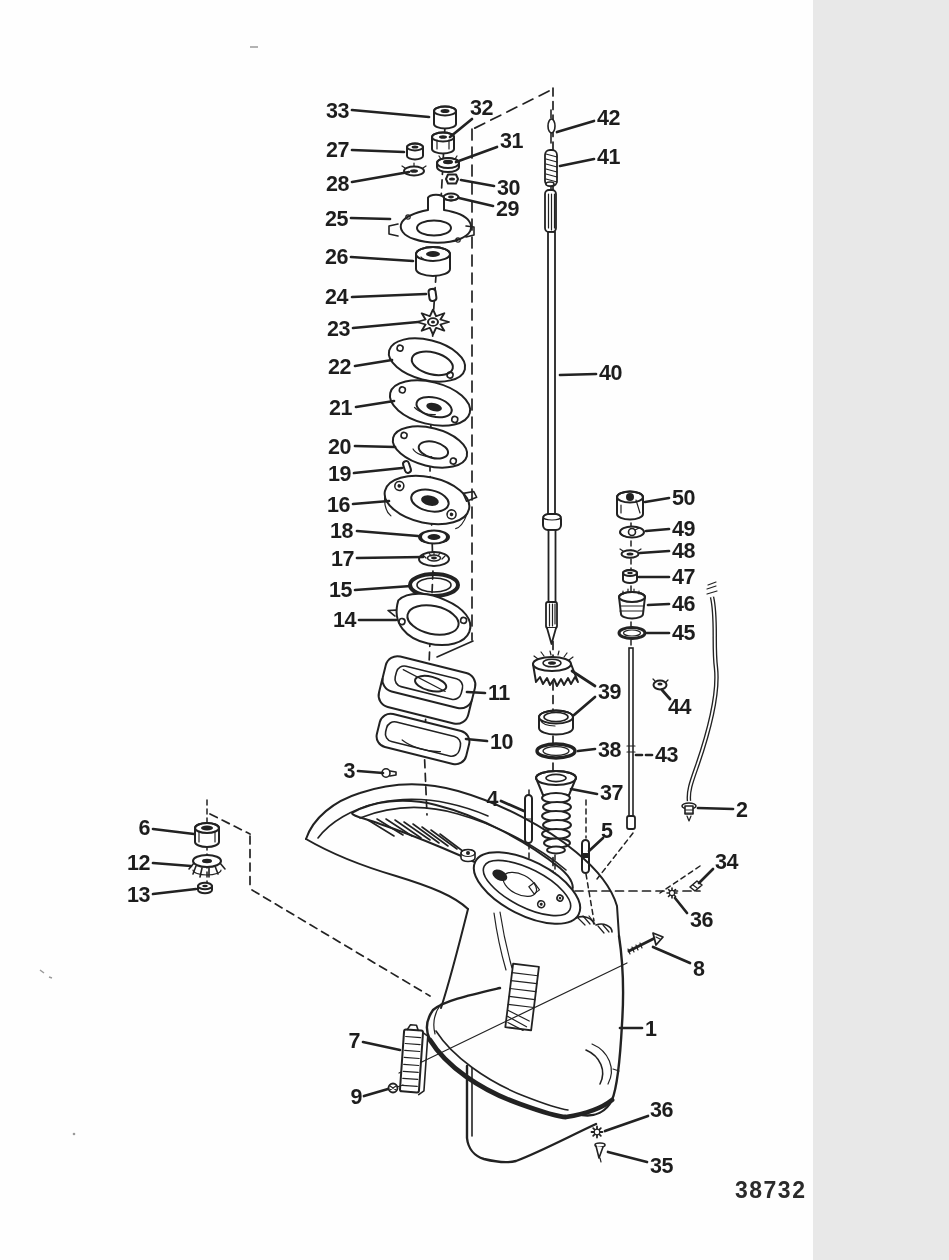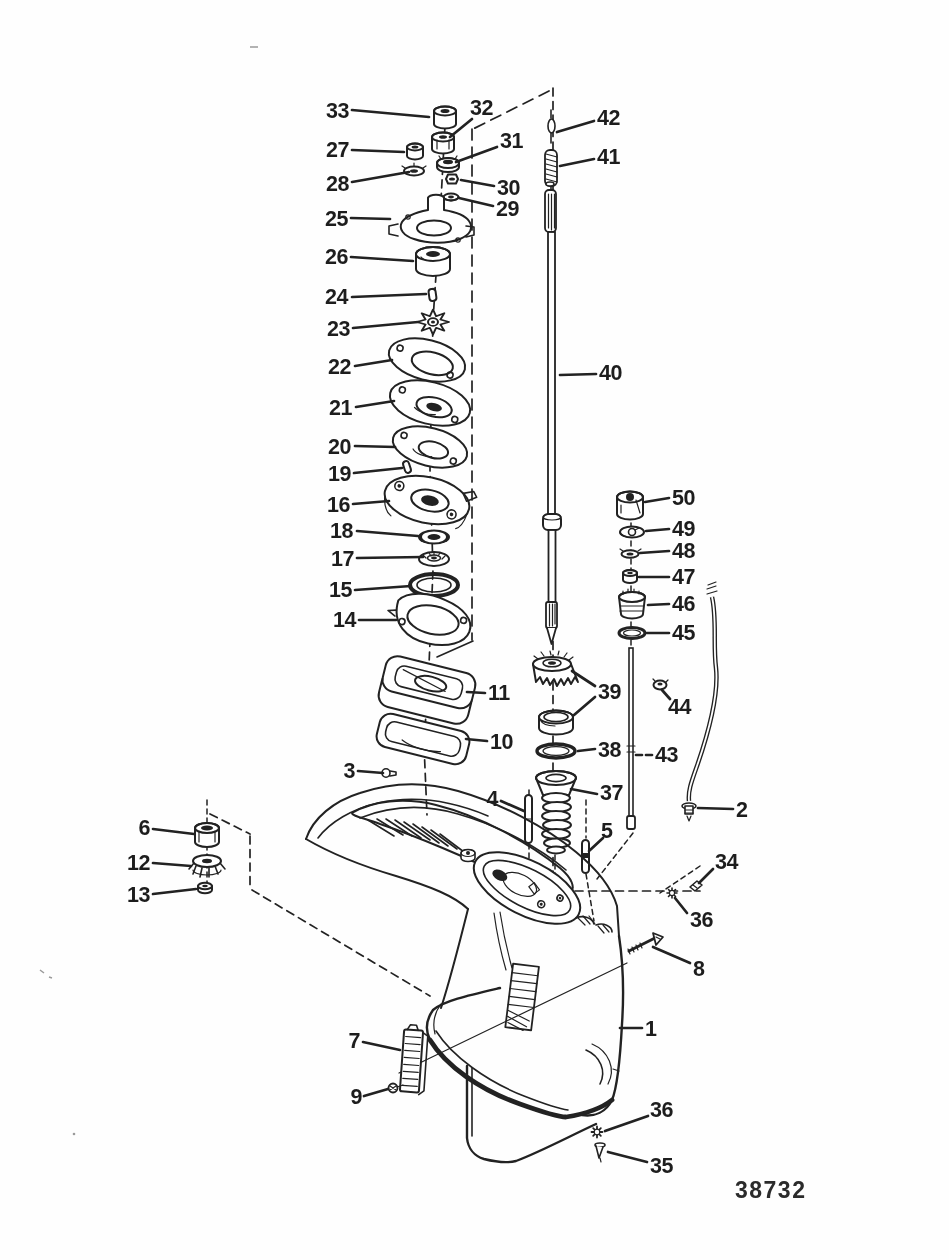--- a/index.html
+++ b/index.html
@@ -1,16 +1,16 @@
 <!DOCTYPE html>
 <html><head>
 <meta charset="utf-8">
 <style>
   html,body{margin:0;padding:0;background:#e8e8e8;}
-  .page{position:relative;width:949px;height:1260px;background:#fefefe;overflow:hidden;
+  .page{position:relative;width:813px;height:1260px;background:#fefefe;overflow:hidden;
         font-family:"Liberation Sans",sans-serif;}
   svg{position:absolute;left:0;top:0;}
   .ln {fill:none;stroke:#222;stroke-width:2;stroke-linecap:round;stroke-linejoin:round}
   .fw {fill:#ffffff}
   .fi {fill:#222;stroke:none}
   .t1 {stroke-width:1.2}
   .t16{stroke-width:1.6}
   .hv {stroke-width:4.8}
   .dsh {stroke-dasharray:8 5.5;stroke-width:1.7}
   .dsh2{stroke-dasharray:11 7;stroke-width:1.7}

